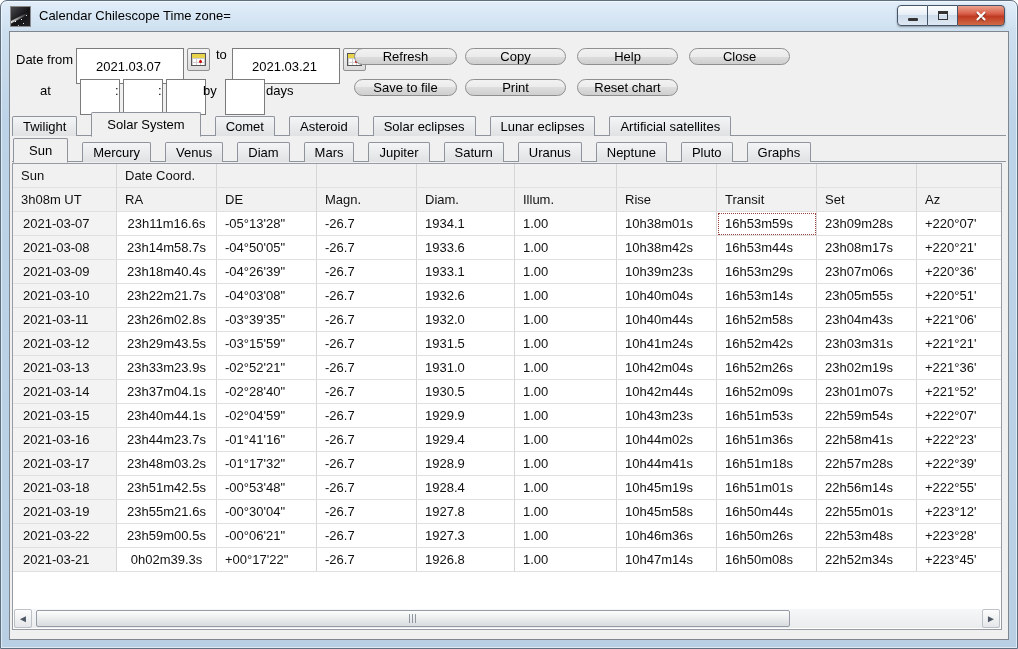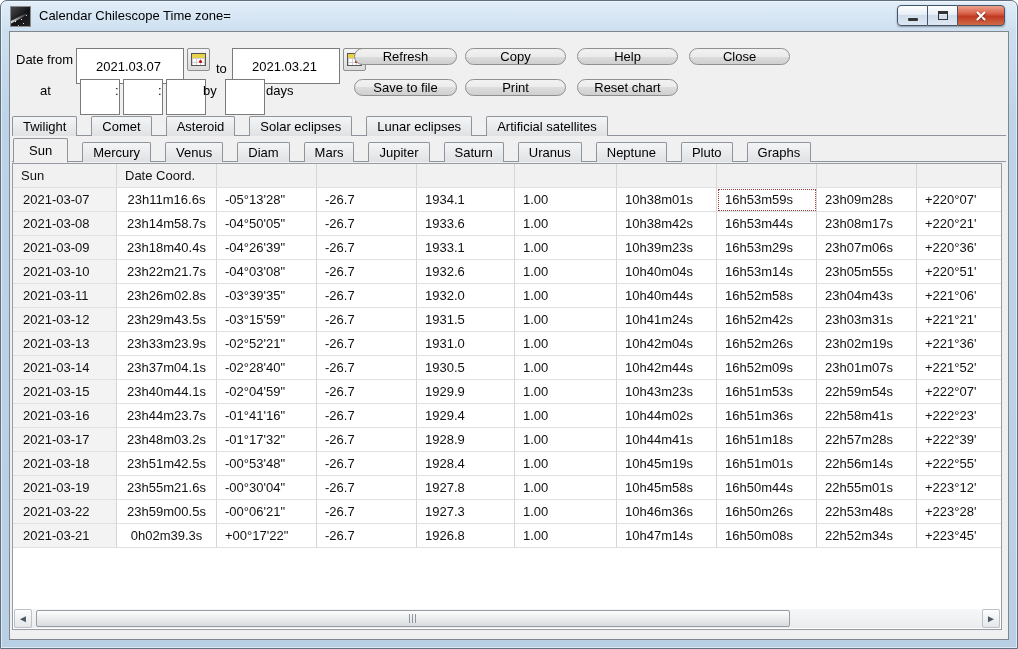--- a/index.html
+++ b/index.html
@@ -122,21 +122,21 @@
     </div>
   </div>
 
   <div class="client">
 
     <span class="lbl" style="left:6px;top:20px">Date from</span>
     <input class="txt" style="left: 66px; top: 16px; width: 108px;" value="2021.03.07">
     <div class="calbtn" style="left:177px;top:16px">
         <div class="cal-ico"></div>
       </div>
-    <span class="lbl" style="left:206px;top:29px">to</span>
+    <span class="lbl" style="left:206px;top:15px">to</span>
     <input class="txt" style="left: 222px; top: 16px; width: 108px;" value="2021.03.21">
     <div class="calbtn" style="left:333px;top:16px">
         <div class="cal-ico"></div>
       </div>
     <button class="btn" style="left:344px;top:16px;width:103px">Refresh</button>
     <button class="btn" style="left:455px;top:16px;width:101px">Copy</button>
     <button class="btn" style="left:567px;top:16px;width:101px">Help</button>
     <button class="btn" style="left:679px;top:16px;width:101px">Close</button>
 
     <span class="lbl" style="left:30px;top:51px">at</span>
@@ -148,20 +148,21 @@
     <span class="lbl" style="left:193px;top:51px">by</span>
     <input class="txt" style="left: 215px; top: 47px; width: 31px;" value="1">
     <span class="lbl" style="left:256px;top:51px">days</span>
     <button class="btn" style="left:344px;top:47px;width:103px">Save to file</button>
     <button class="btn" style="left:455px;top:47px;width:101px">Print</button>
     <button class="btn" style="left:567px;top:47px;width:101px">Reset chart</button>
 
     <div class="tabline line1"></div>
     <div class="strip strip1">
         <div class="tab">Twilight</div>
+        <div class="tab active">Solar System</div>
         <div class="tab">Comet</div>
         <div class="tab">Asteroid</div>
         <div class="tab">Solar eclipses</div>
         <div class="tab">Lunar eclipses</div>
         <div class="tab">Artificial satellites</div>
       </div>
     <div class="tabline line2"></div>
     <div class="strip strip2">
         <div class="tab active">Sun</div>
         <div class="tab">Mercury</div>
@@ -183,20 +184,32 @@
             <div class="tc c1">Date Coord.</div>
             <div class="tc c2"></div>
             <div class="tc c3"></div>
             <div class="tc c4"></div>
             <div class="tc c5"></div>
             <div class="tc c6"></div>
             <div class="tc c7"></div>
             <div class="tc c8"></div>
             <div class="tc c9"></div>
           </div>
+          <div class="trow hdr">
+            <div class="tc c0">3h08m UT</div>
+            <div class="tc c1">RA</div>
+            <div class="tc c2">DE</div>
+            <div class="tc c3">Magn.</div>
+            <div class="tc c4">Diam.</div>
+            <div class="tc c5">Illum.</div>
+            <div class="tc c6">Rise</div>
+            <div class="tc c7">Transit</div>
+            <div class="tc c8">Set</div>
+            <div class="tc c9">Az</div>
+          </div>
           <div class="trow body">
             <div class="tc c0 datecol">2021-03-07</div>
             <div class="tc c1">23h11m16.6s</div>
             <div class="tc c2">-05°13'28"</div>
             <div class="tc c3">-26.7</div>
             <div class="tc c4">1934.1</div>
             <div class="tc c5">1.00</div>
             <div class="tc c6">10h38m01s</div>
             <div class="tc c7 focused">16h53m59s</div>
             <div class="tc c8">23h09m28s</div>

